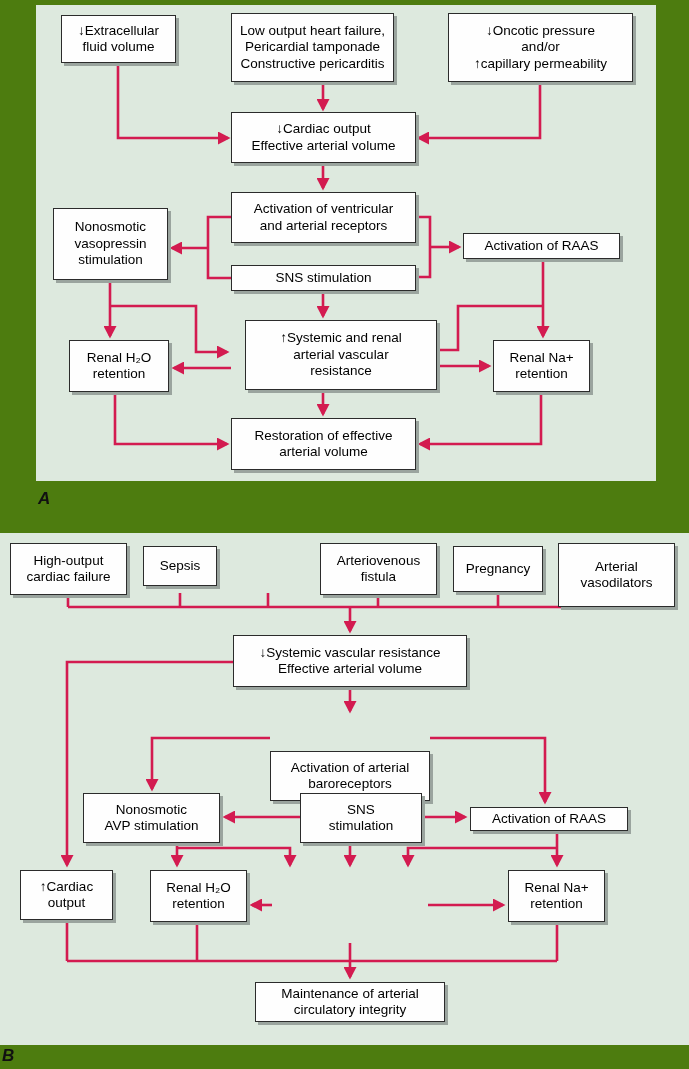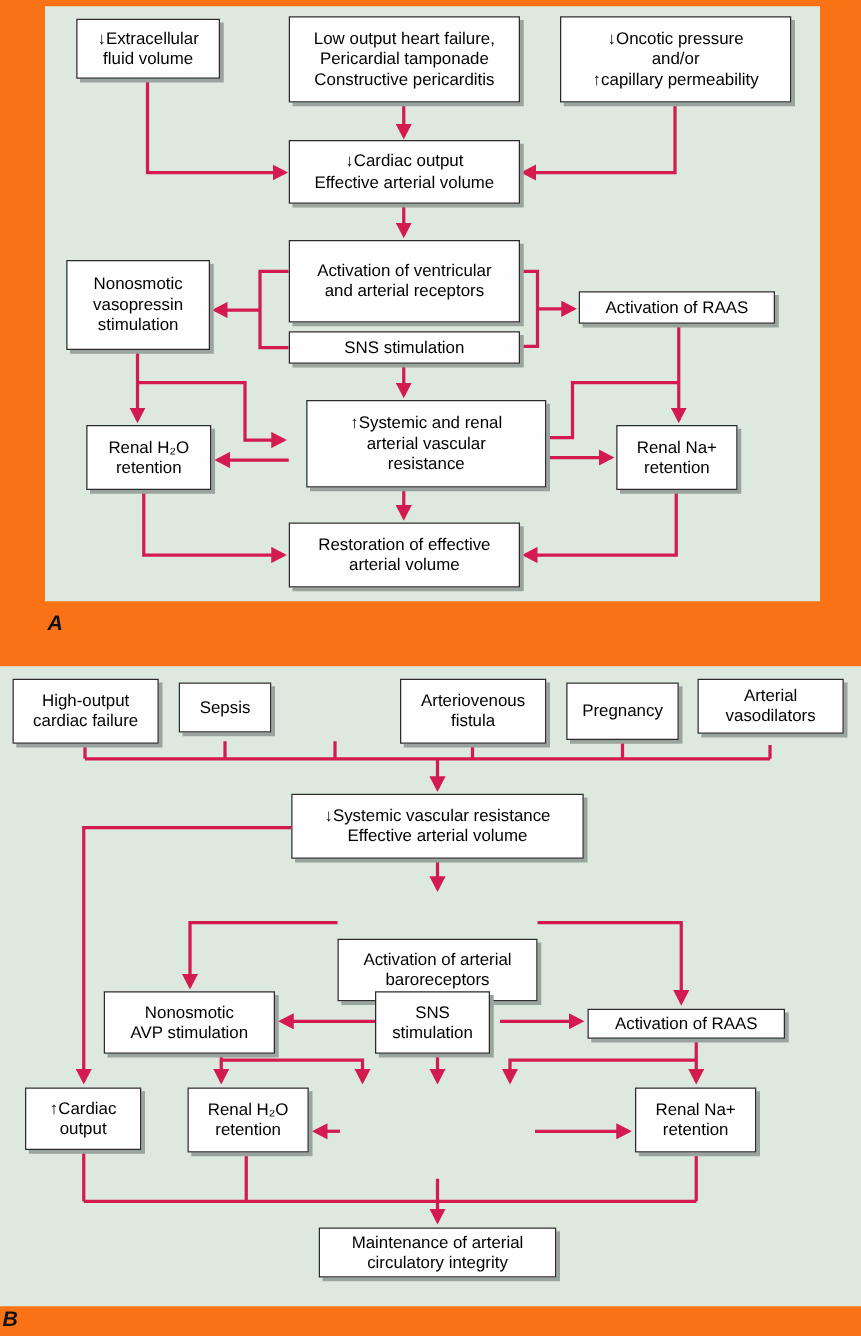--- a/index.html
+++ b/index.html
@@ -1,20 +1,20 @@
 <!DOCTYPE html>
 <html style="--arrow-color: #d31b50; --panel-bg: #dde9de; --box-border: #2b2b2b; --box-bg: #fefefe; --shadow: #9aa49e; --text: #000000;"><head>
 <meta charset="utf-8">
 <style>
   html,body{margin:0;padding:0;background:#ffffff;}
   .stage{
     position:relative;
     width:689px;height:1069px;
     overflow:hidden;
-    background:#f97316;
+    background:#4d7c0f;
     font-family:"Liberation Sans", sans-serif;
   }
   .panel-bg{position:absolute;background:var(--panel-bg,#dde9de);z-index:0;}
   .panel-a-bg{left:36px;top:5px;width:620px;height:476px;}
   .panel-b-bg{left:0;top:533px;width:689px;height:512px;}
   svg.arrows{position:absolute;left:0;top:0;width:689px;height:1069px;z-index:1;pointer-events:none;}
   .ln{stroke:var(--arrow-color,#d31b50);stroke-width:2.6;fill:none;stroke-linejoin:miter;}
   #arrowhead path{fill:var(--arrow-color,#d31b50);}
   .box{
     position:absolute;z-index:2;
@@ -81,29 +81,29 @@
     <path class="ln" marker-end="url(#arrowhead)" d="M557 832 L557 865"></path>
     <path class="ln" marker-end="url(#arrowhead)" d="M557 848 L408 848 L408 865"></path>
     <path class="ln" marker-end="url(#arrowhead)" d="M272 905 L252 905"></path>
     <path class="ln" marker-end="url(#arrowhead)" d="M428 905 L503 905"></path>
     <path class="ln" d="M67 921 L67 961 M197 923 L197 961 M350 943 L350 961 M557 923 L557 961 M67 961 L557 961"></path>
     <path class="ln" marker-end="url(#arrowhead)" d="M350 961 L350 977"></path>
   </svg>
 
   <div class="box" style="left:61px;top:15px;width:115px;height:48px">↓Extracellular
 fluid volume</div>
-  <div class="box" style="left:231px;top:13px;width:185px;height:69px">Low output heart failure,
+  <div class="box" style="left:231px;top:13px;width:163px;height:69px">Low output heart failure,
 Pericardial tamponade
 Constructive pericarditis</div>
   <div class="box" style="left:448px;top:13px;width:185px;height:69px">↓Oncotic pressure
 and/or
 ↑capillary permeability</div>
   <div class="box" style="left:231px;top:112px;width:185px;height:51px">↓Cardiac output
 Effective arterial volume</div>
-  <div class="box" style="left:231px;top:192px;width:185px;height:66px">Activation of ventricular
+  <div class="box" style="left:231px;top:192px;width:185px;height:51px">Activation of ventricular
 and arterial receptors</div>
   <div class="box" style="left:53px;top:208px;width:115px;height:72px">Nonosmotic
 vasopressin
 stimulation</div>
   <div class="box" style="left:231px;top:265px;width:185px;height:26px">SNS stimulation</div>
   <div class="box" style="left:463px;top:233px;width:157px;height:26px">Activation of RAAS</div>
   <div class="box" style="left:245px;top:320px;width:192px;height:70px">↑Systemic and renal
 arterial vascular
 resistance</div>
   <div class="box" style="left:69px;top:340px;width:100px;height:52px">Renal H₂O
@@ -113,29 +113,29 @@
   <div class="box" style="left:231px;top:418px;width:185px;height:52px">Restoration of effective
 arterial volume</div>
   <div class="panel-label" style="left:38px;top:489px">A</div>
 
   <div class="box" style="left:10px;top:543px;width:117px;height:52px">High-output
 cardiac failure</div>
   <div class="box" style="left:143px;top:546px;width:74px;height:40px">Sepsis</div>
   <div class="box" style="left:320px;top:543px;width:117px;height:52px">Arteriovenous
 fistula</div>
   <div class="box" style="left:453px;top:546px;width:90px;height:46px">Pregnancy</div>
-  <div class="box" style="left:558px;top:543px;width:117px;height:44px">Arterial
+  <div class="box" style="left:558px;top:543px;width:117px;height:64px">Arterial
 vasodilators</div>
   <div class="box" style="left:233px;top:635px;width:234px;height:52px">↓Systemic vascular resistance
 Effective arterial volume</div>
   <div class="box" style="left:270px;top:751px;width:160px;height:50px">Activation of arterial
 baroreceptors</div>
   <div class="box" style="left:83px;top:793px;width:137px;height:50px">Nonosmotic
 AVP stimulation</div>
-  <div class="box" style="left:300px;top:793px;width:92px;height:50px">SNS
+  <div class="box" style="left:300px;top:793px;width:122px;height:50px">SNS
 stimulation</div>
   <div class="box" style="left:470px;top:807px;width:158px;height:24px">Activation of RAAS</div>
   <div class="box" style="left:20px;top:870px;width:93px;height:50px">↑Cardiac
 output</div>
   <div class="box" style="left:150px;top:870px;width:97px;height:52px">Renal H₂O
 retention</div>
   <div class="box" style="left:508px;top:870px;width:97px;height:52px">Renal Na+
 retention</div>
   <div class="box" style="left:255px;top:982px;width:190px;height:40px">Maintenance of arterial
 circulatory integrity</div>

